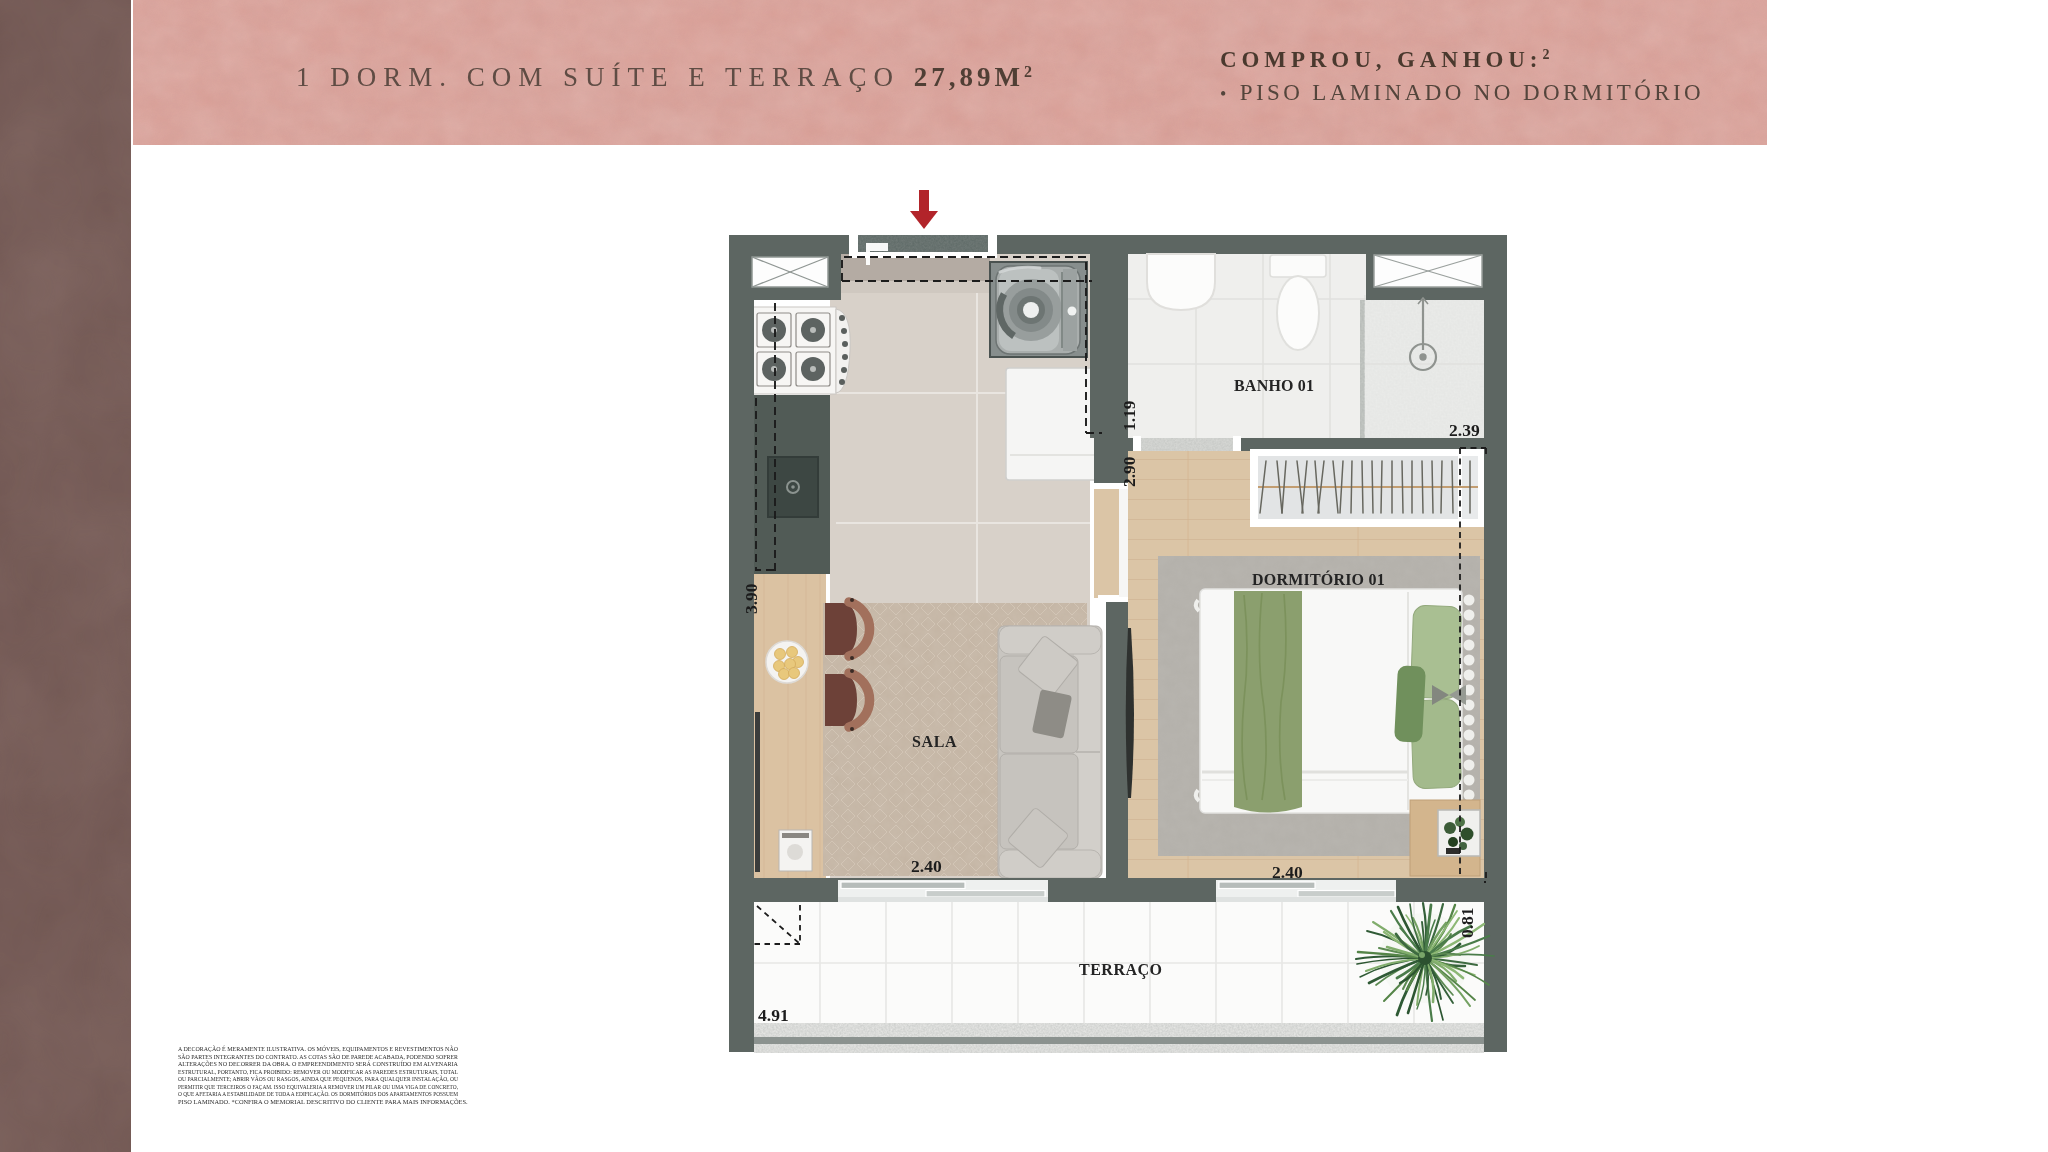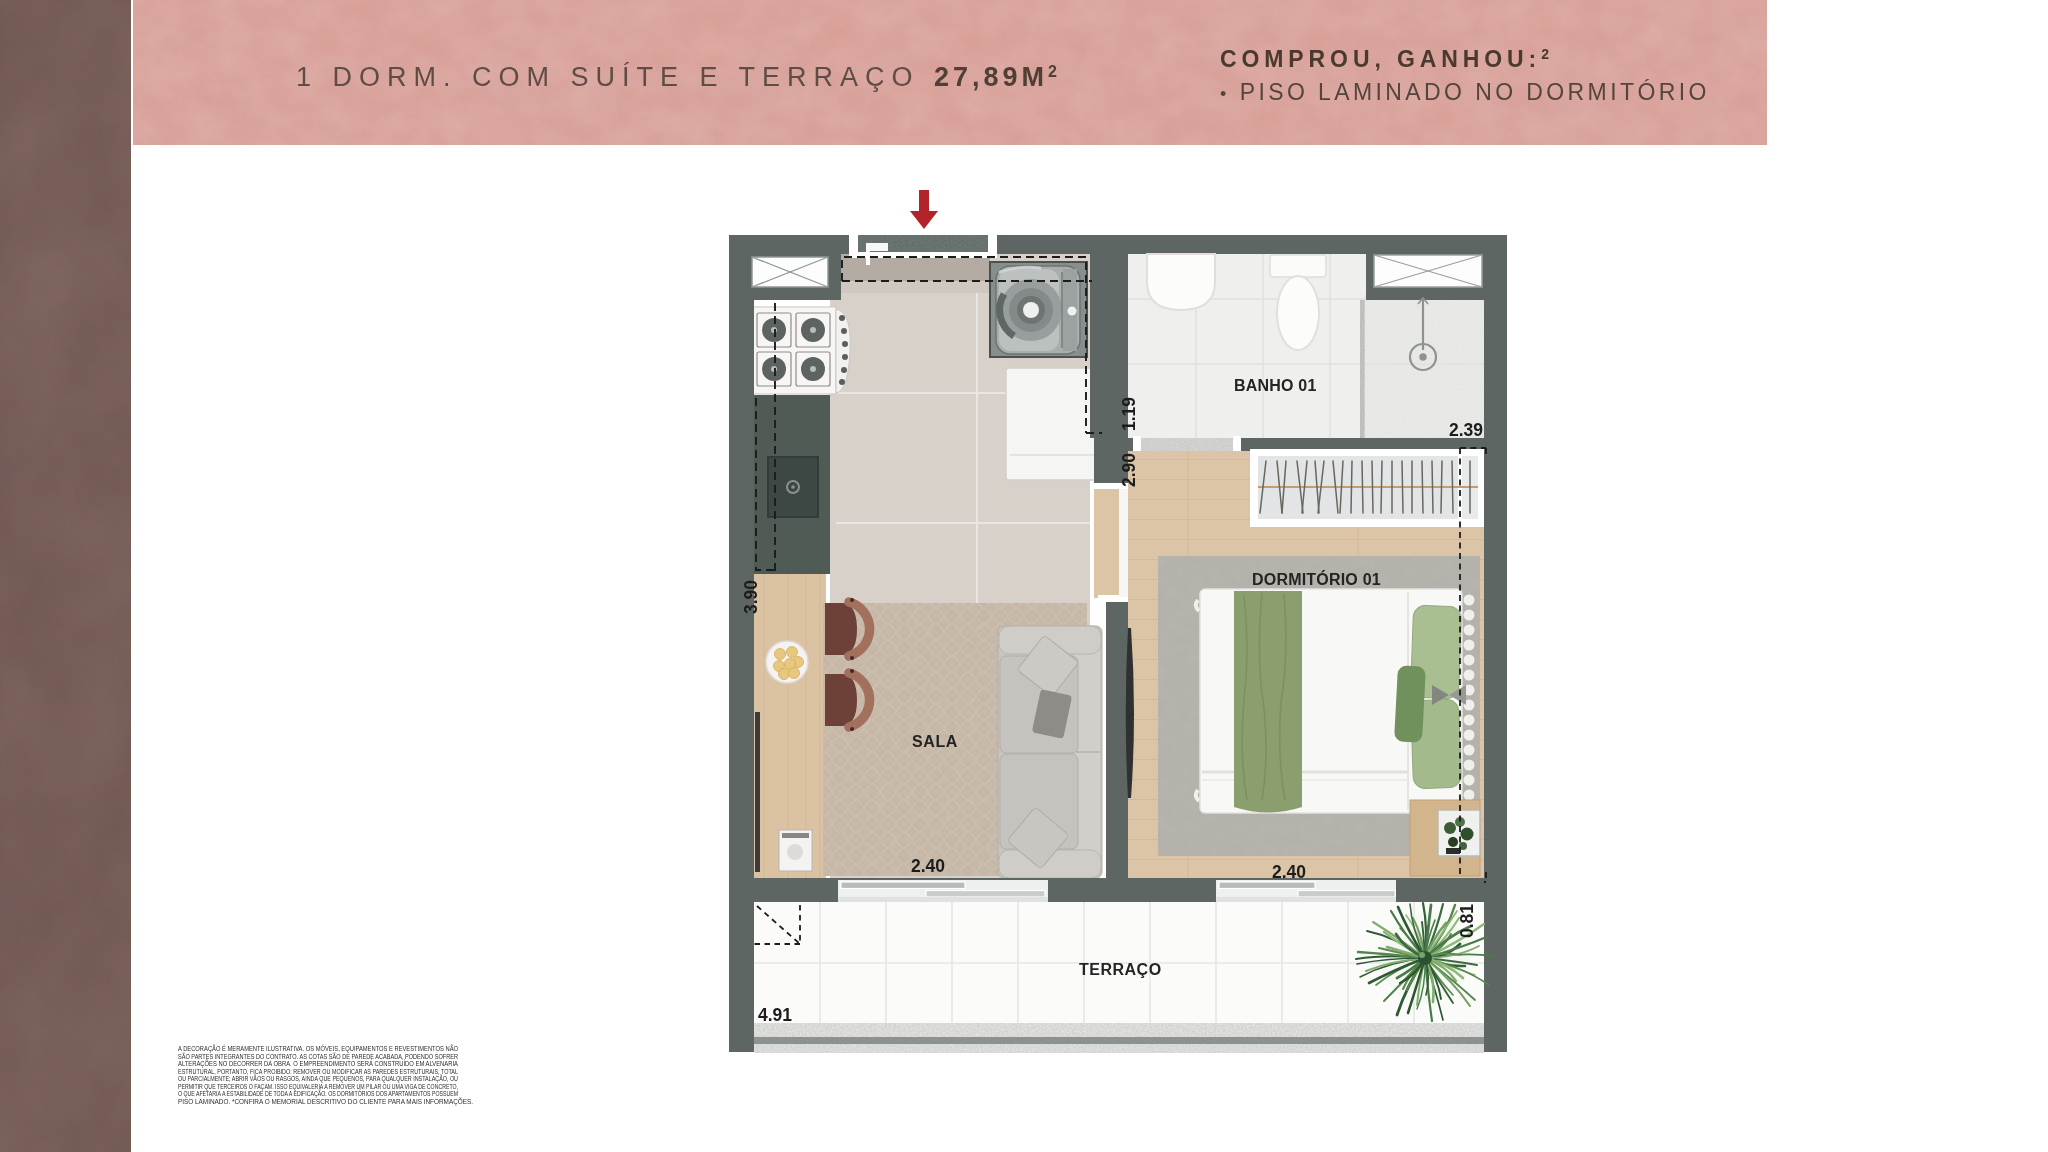--- a/index.html
+++ b/index.html
@@ -1,17 +1,17 @@
 <!DOCTYPE html>
 <html><head>
 <meta charset="utf-8">
 <style>
   html,body{margin:0;padding:0;background:#ffffff;}
   .page{position:relative;width:1767px;height:1152px;overflow:hidden;background:#ef4444;
-        font-family:Liberation Sans, sans-serif;}
+        font-family:Liberation Serif, serif;}
   svg{display:block;}
 </style>
 </head>
 <body>
 <div class="page">
 <svg width="2048" height="1152" viewBox="0 0 2048 1152">
 <defs>
   <filter id="mottlePink" x="0%" y="0%" width="100%" height="100%">
     <feTurbulence type="fractalNoise" baseFrequency="0.011 0.014" numOctaves="4" seed="7" result="n"></feTurbulence>
     <feColorMatrix in="n" type="matrix" values="0 0 0 0 0.66  0 0 0 0 0.42  0 0 0 0 0.40  0 0 0 0.75 0"></feColorMatrix>

